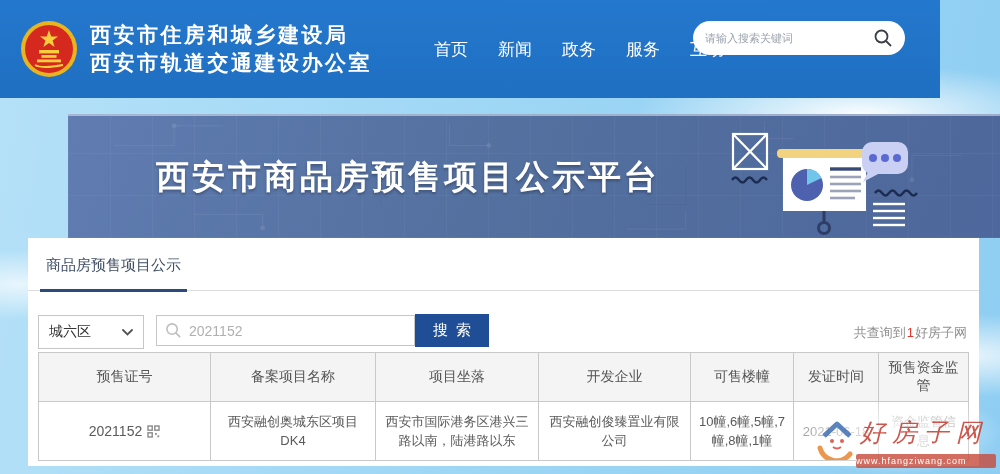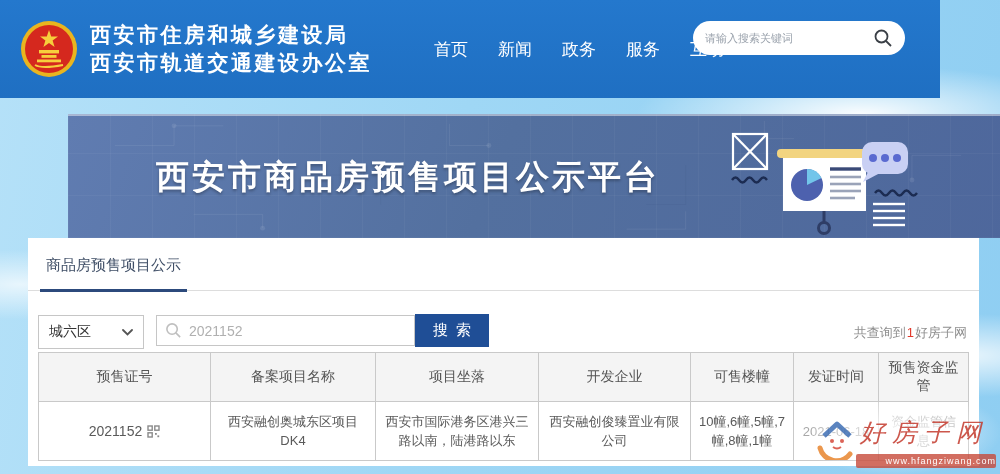--- a/index.html
+++ b/index.html
@@ -72,21 +72,21 @@
   .qr-ic{ width:13px; height:13px; vertical-align:-2px; margin-left:5px; cursor:pointer; }
   td.dim{ color:#a8a8a8; }
   
   .watermark{ position:absolute; right:0; bottom:0; width:188px; height:72px; pointer-events:none;
     background:radial-gradient(ellipse at 45% 42%, rgba(255,255,255,.85), rgba(255,255,255,0) 72%); }
   .wm-house{ position:absolute; left:2px; bottom:14px; width:46px; height:46px; opacity:.85; }
   .wm-name{ position:absolute; left:48px; top:14px; font-family:"DejaVu Serif","Liberation Serif",serif;
     font-style:italic; font-size:25px; color:#c43a2d; letter-spacing:7px; opacity:.85;
     white-space:nowrap; }
   .wm-url{ position:absolute; left:44px; bottom:6px; width:140px; height:14px;
-    background:rgba(199,74,58,.8); color:#fff; font-size:9px; text-align:right;
+    background:rgba(199,74,58,.8); color:#fff; font-size:9px; text-align:left;
     line-height:14px; letter-spacing:1px; border-radius:2px; }
 </style>
 </head>
 <body>
 
 <div class="page">
 
   <div class="topbar">
     <div class="brand">
       <svg class="emblem" viewBox="0 0 58 58">

